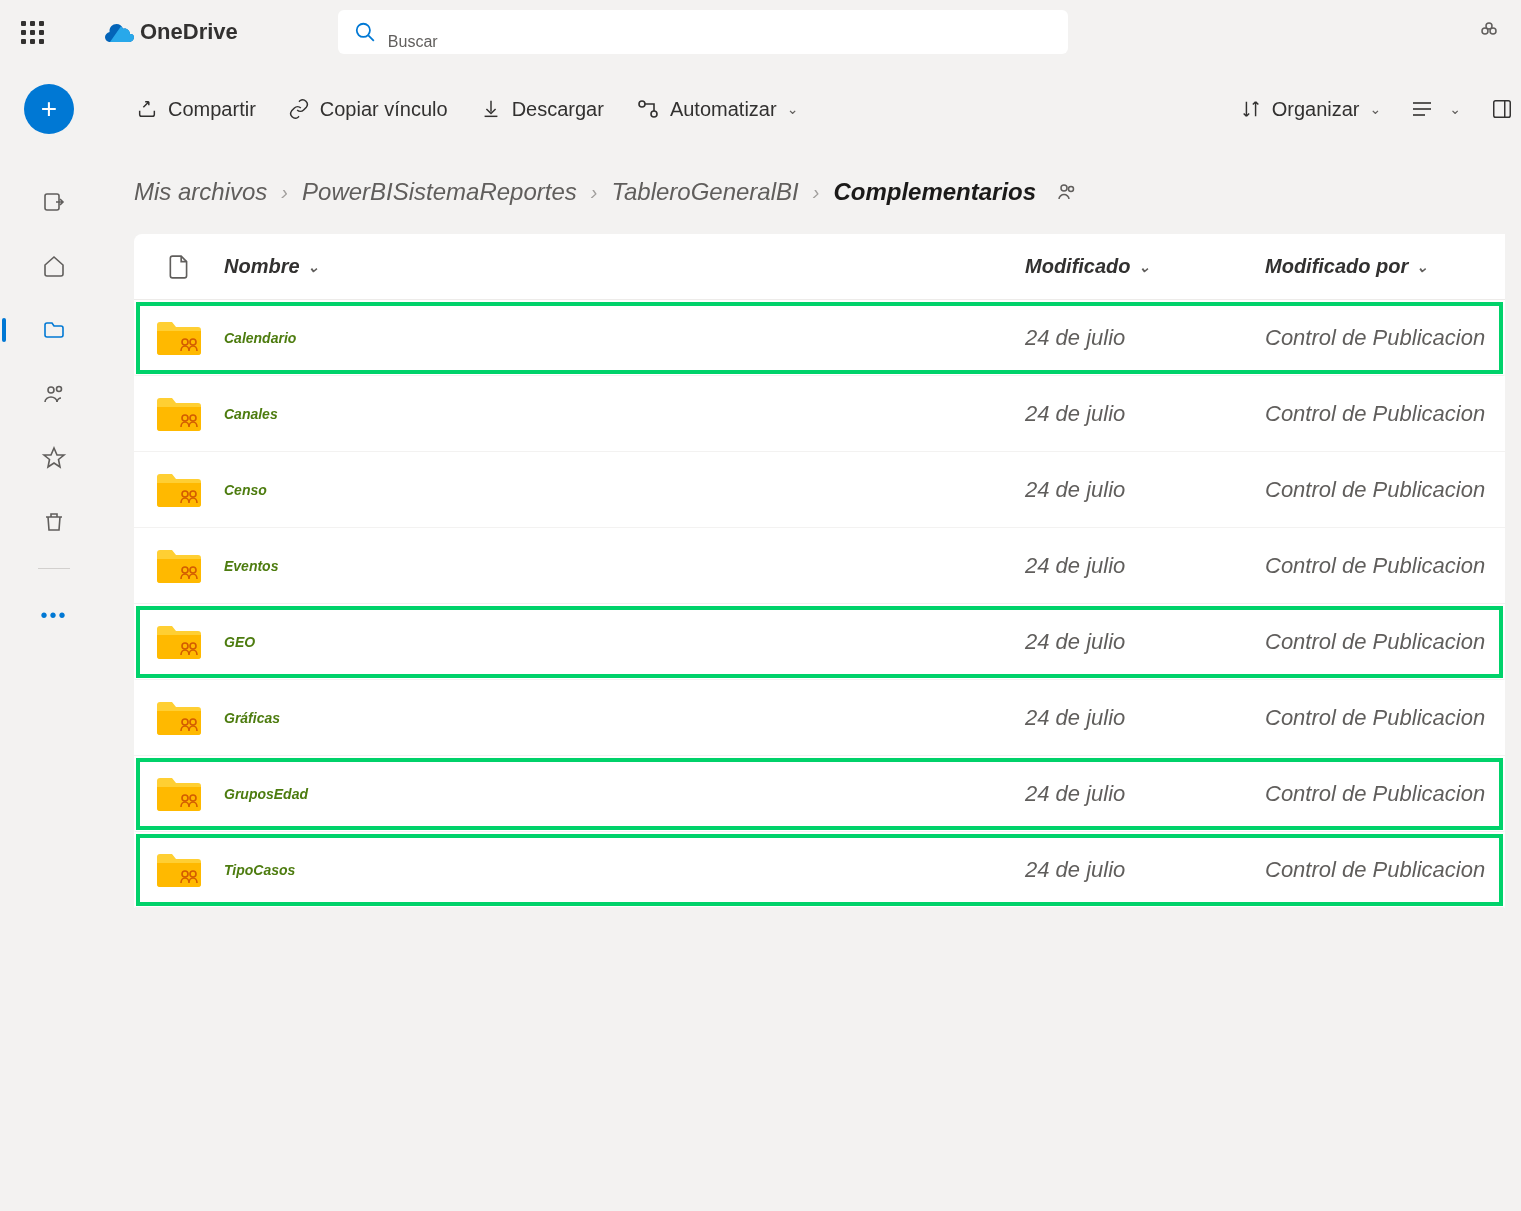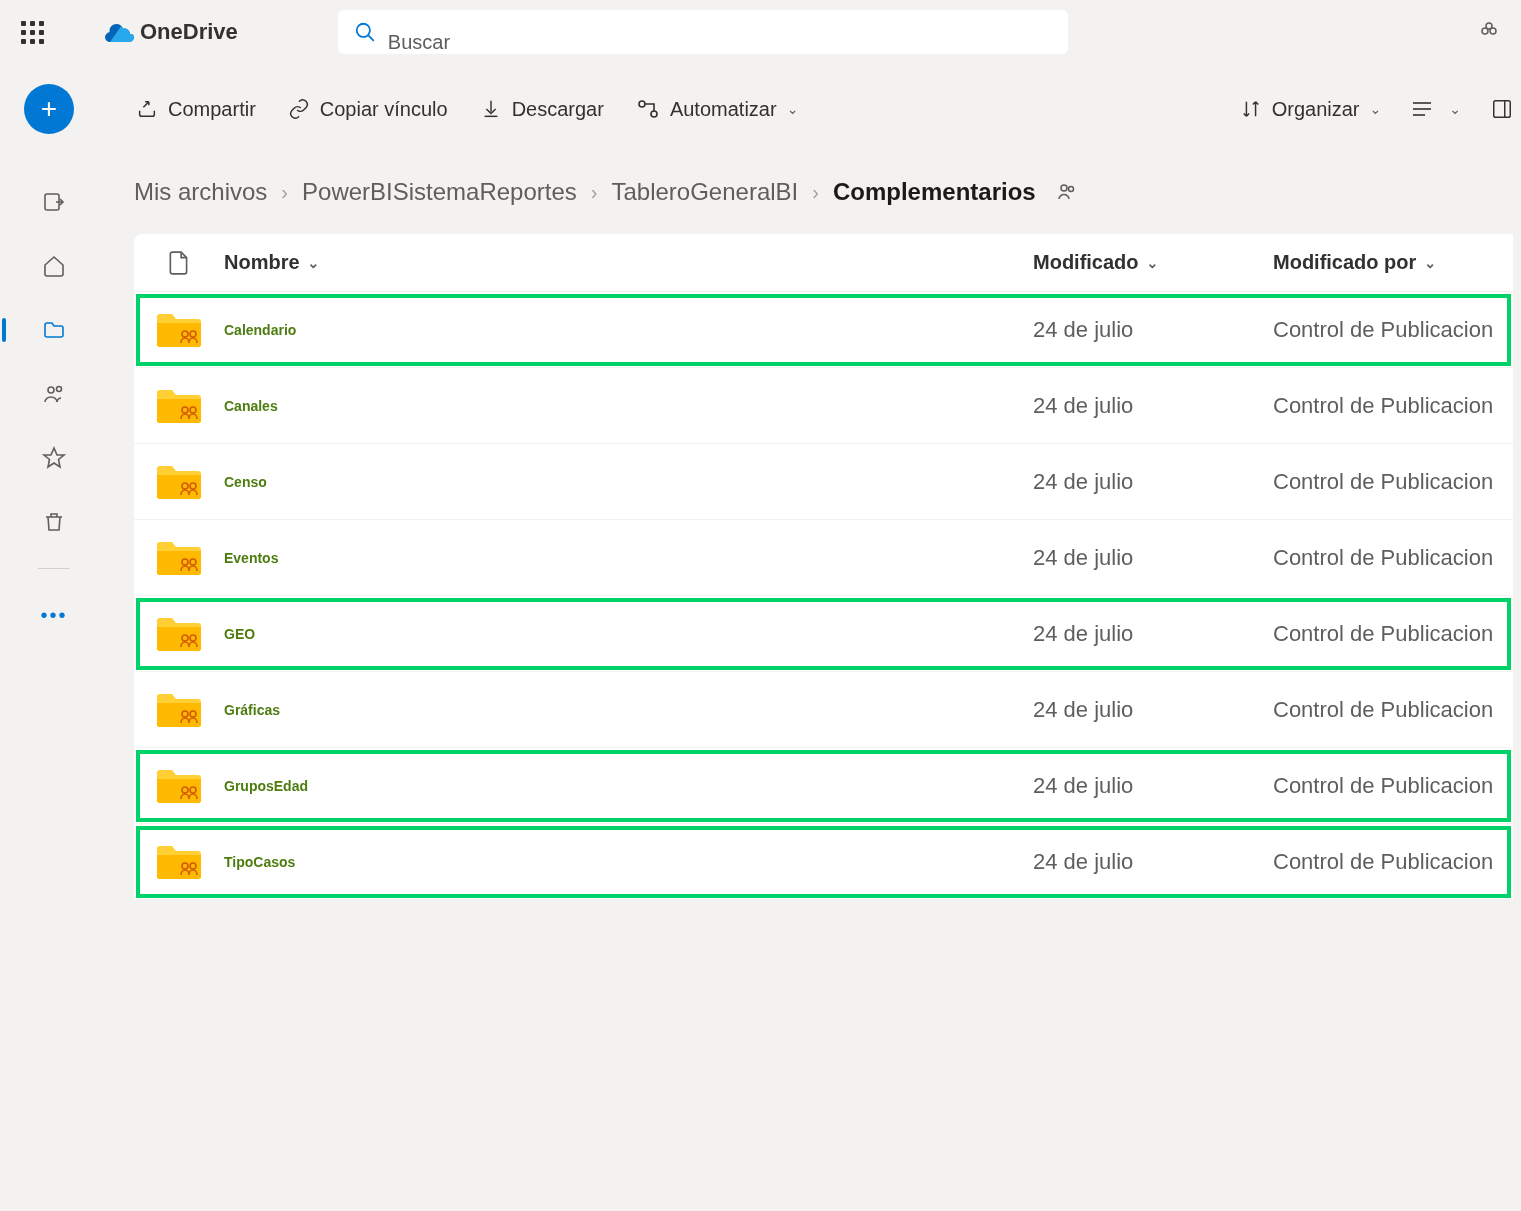--- a/index.html
+++ b/index.html
@@ -49,21 +49,21 @@
   height: 44px;
   background: white;
   border-radius: 6px;
   display: flex;
   align-items: center;
   padding: 0 16px;
   gap: 12px;
 }
 .search-box input {
   border: none; outline: none;
-  font-size: 20px;
+  font-size: 16px;
   flex: 1;
   color: #0369a1;
   margin-top: 20px;
 }
 .search-box input::placeholder { color: #605e5c; }
 .search-icon { width: 22px; height: 22px; }
 .header-right {
   display: flex; align-items: center; gap: 16px;
   margin-left: auto;
   padding-right: 0;
@@ -132,21 +132,22 @@
   width: 4px;
   background: #0078d4;
   border-radius: 2px;
 }
 .side-divider {
   width: 32px; height: 1px; background: #d2d0ce;
 }
 
 .content {
   flex: 1;
-  padding: 24px 8px 0 26px;
+  padding: 24px 16px 0 26px;
+  font-style: italic;
 }
 .breadcrumb {
   display: flex;
   align-items: center;
   gap: 14px;
   font-size: 24px;
   margin-bottom: 28px;
   flex-wrap: wrap;
 }
 .crumb-link { color: #605e5c; cursor: pointer; }
@@ -155,21 +156,21 @@
 
 .file-panel {
   background: white;
   border-radius: 8px 0 0 0;
   overflow: hidden;
 }
 .table-header {
   display: grid;
   grid-template-columns: 90px 1fr 240px 240px;
   align-items: center;
-  height: 58px;
+  height: 66px;
   border-bottom: 1px solid #edebe9;
   padding-left: 0;
 }
 .th {
   display: flex; align-items: center; gap: 8px;
   font-size: 20px;
   font-weight: 600;
   color: #323130;
   cursor: pointer;
 }

